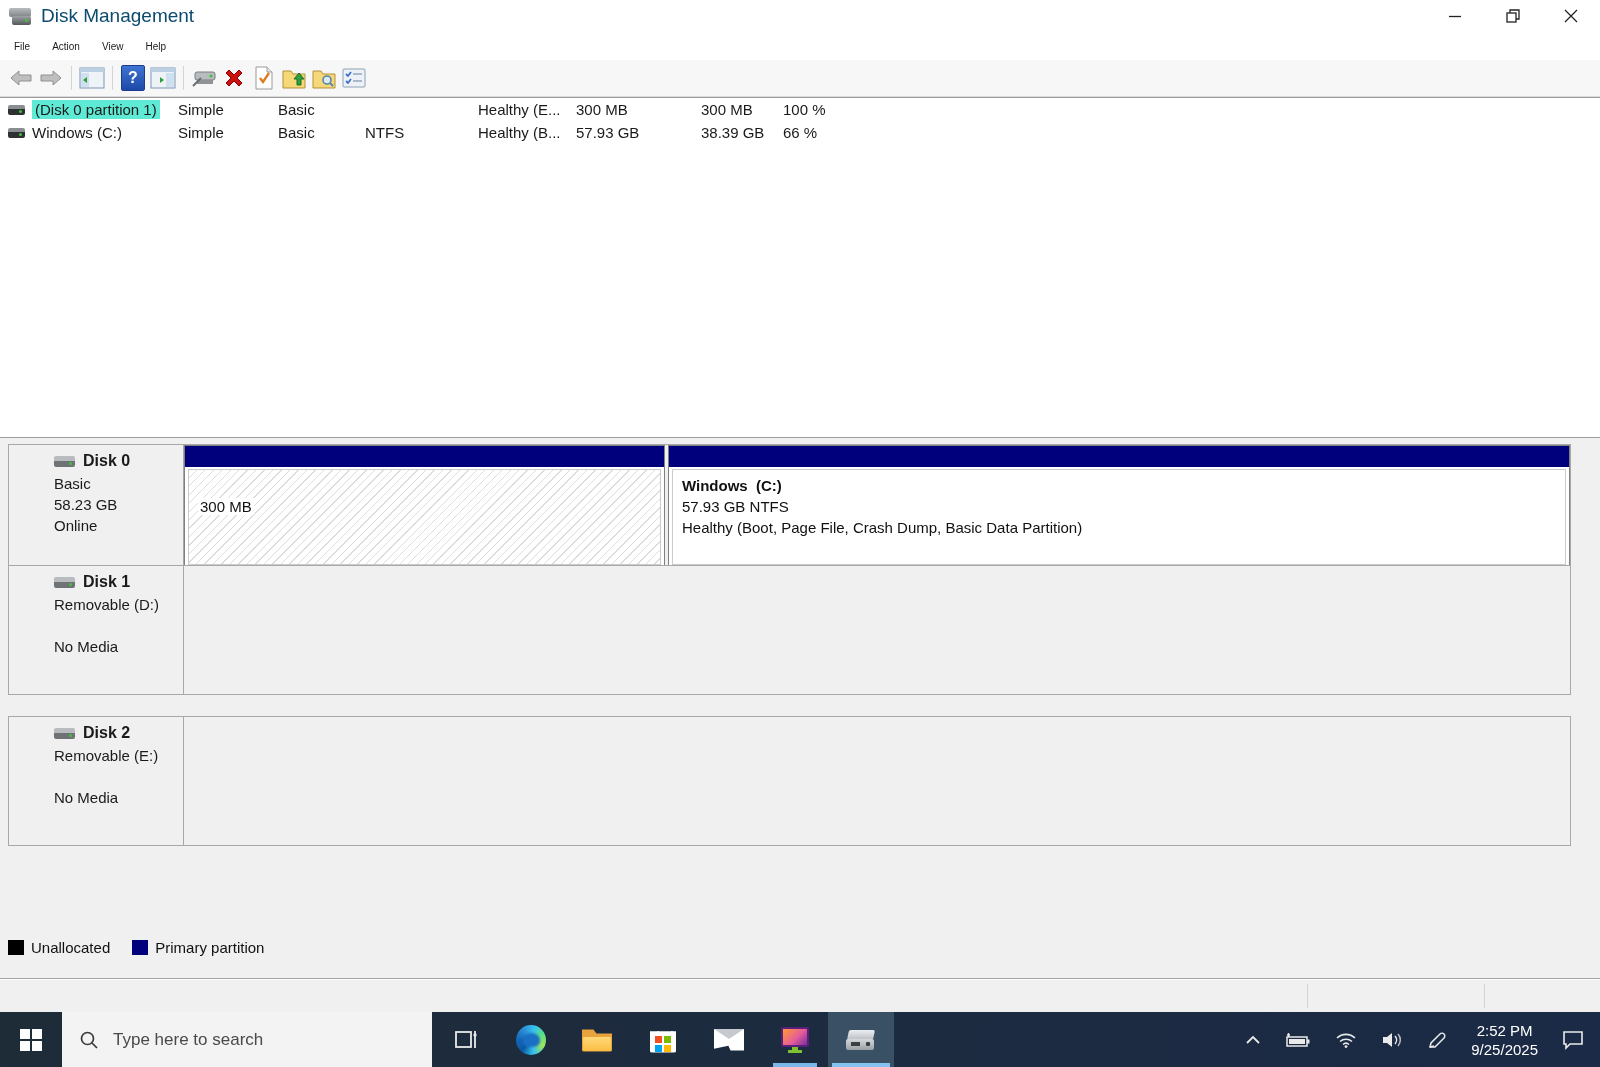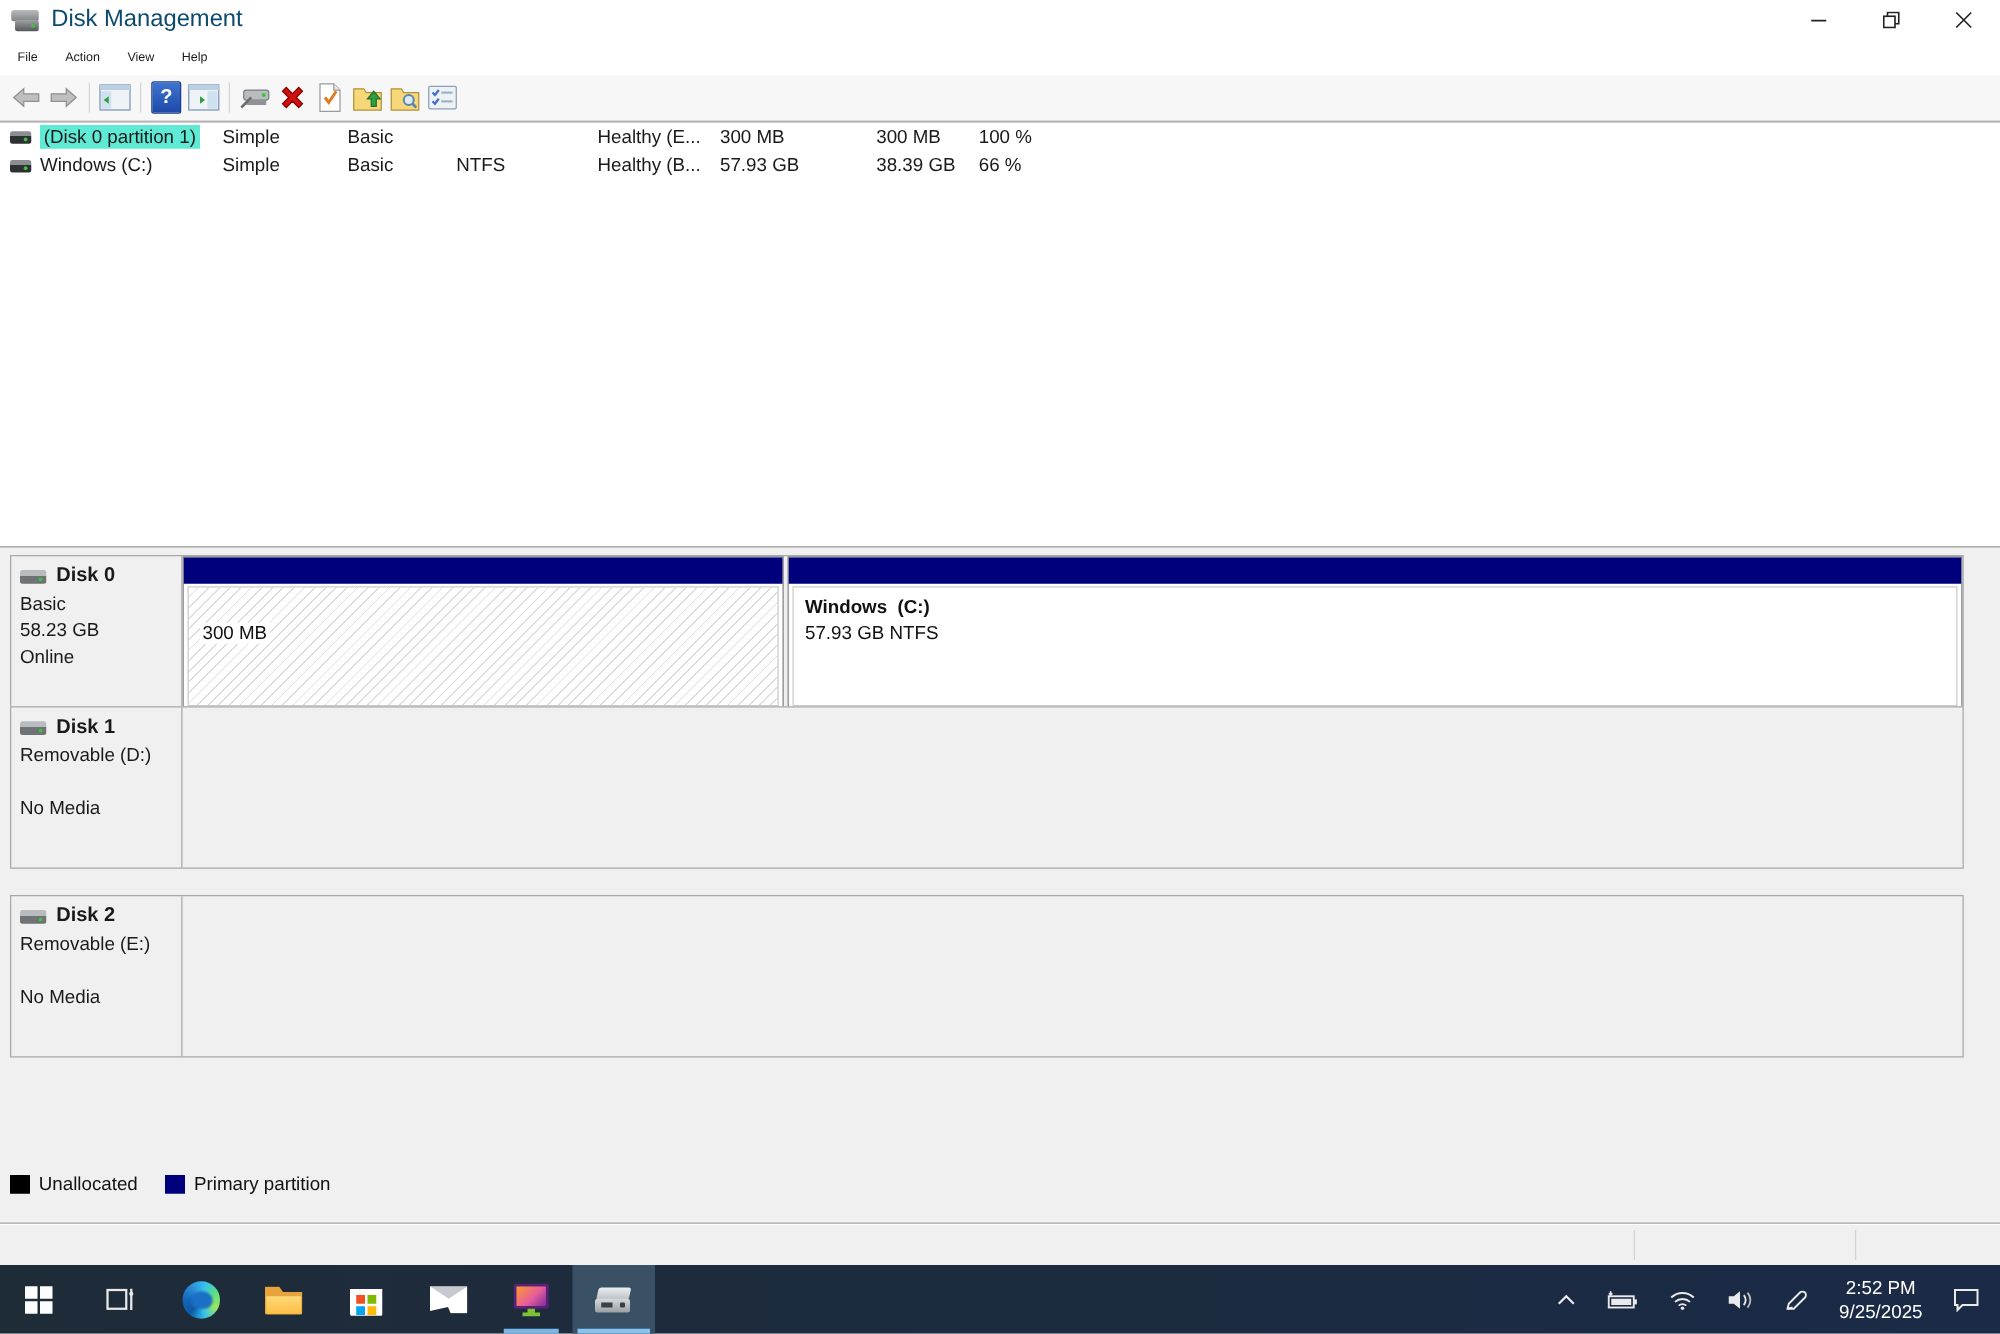--- a/index.html
+++ b/index.html
@@ -40,21 +40,21 @@
   .vol-hl{background:#5eead4;padding:1px 3px;}
   .drive-ico{width:17px;height:10px;background:linear-gradient(#8b8e91 0 42%,#2e3134 42%);border-radius:2px;position:relative;flex:0 0 auto;}
   .drive-ico:after{content:"";position:absolute;right:3px;top:5px;width:3px;height:3px;border-radius:50%;background:#3ec43a;}
 
   
   .graphic-pane{position:absolute;top:437px;left:0;width:100%;height:541px;background:#f0f0f0;border-top:1px solid #9c9c9c;box-sizing:border-box;}
   .disk-row{position:absolute;left:8px;width:1563px;border:1px solid #a8a8a8;background:#f0f0f0;display:flex;box-sizing:border-box;}
   .disk-row.r0{top:6px;height:126px;}
   .disk-row.r1{top:127px;height:130px;}
   .disk-row.r2{top:278px;height:130px;}
-  .disk-cell{width:137px;flex:0 0 auto;border-right:1px solid #a8a8a8;padding:7px 6px 0 7px;box-sizing:border-box;font-size:15px;color:#1a1a1a;}
+  .disk-cell{width:137px;flex:0 0 auto;border-right:1px solid #a8a8a8;padding:7px 6px 0 7px;box-sizing:border-box;font-size:15px;color:#1a1a1a;margin-left:38px;}
   .disk-name-row{display:flex;align-items:center;gap:8px;font-weight:bold;font-size:16px;margin-bottom:3px;}
   .disk-ico{width:21px;height:11px;background:linear-gradient(#b9bcbf 0 45%,#6f7376 45%);border-radius:2px;position:relative;flex:0 0 auto;}
   .disk-ico:after{content:"";position:absolute;right:3px;top:6px;width:3px;height:3px;border-radius:50%;background:#3ec43a;}
   .disk-line{line-height:21px;min-height:21px;white-space:nowrap;}
   .part-area{flex:1;display:flex;gap:3px;padding:0;}
   .part{border:1px solid #808080;display:flex;flex-direction:column;box-sizing:border-box;background:#fff;}
   .part.efi{width:481px;flex:0 0 auto;}
   .part.cdrive{flex:1;}
   .part-bar{height:21px;background:#00007d;flex:0 0 auto;}
   .part-body{flex:1;margin:2px 3px 3px;border:1px solid #cbcbcb;padding:5px 9px;font-size:15px;line-height:21px;color:#111;overflow:hidden;}
@@ -277,20 +277,21 @@
           <div class="part-body">
             <span class="part-title"></span>
             <div class="part-line"><span>300 MB</span></div>
           </div>
         </div>
         <div class="part cdrive">
           <div class="part-bar"></div>
           <div class="part-body">
             <span class="part-title">Windows  (C:)</span>
             <div class="part-line">57.93 GB NTFS</div>
+            <div class="part-line">Healthy (Boot, Page File, Crash Dump, Basic Data Partition)</div>
           </div>
         </div>
       </div>
     </div>
 
     <div class="disk-row r1">
       <div class="disk-cell">
         <div class="disk-name-row">
             <span class="disk-ico"></span>
             <span>Disk 1</span>
@@ -330,20 +331,27 @@
 
   <div class="taskbar">
     <div class="start-btn">
       <div class="winlogo">
           <div></div>
           <div></div>
           <div></div>
           <div></div>
         </div>
     </div>
+    <div class="search-box">
+      <svg width="20" height="20" viewBox="0 0 20 20">
+          <circle cx="8.5" cy="8.5" r="6" fill="none" stroke="#3b3b3b" stroke-width="1.7"></circle>
+          <line x1="13" y1="13" x2="18" y2="18" stroke="#3b3b3b" stroke-width="1.7"></line>
+        </svg>
+      <span class="search-text">Type here to search</span>
+    </div>
     <div class="tb-apps">
       <div class="app-btn">
         <svg width="28" height="28" viewBox="0 0 28 28">
             <rect x="5" y="6" width="15" height="15" fill="none" stroke="#e9e9e9" stroke-width="1.8"></rect>
             <line x1="24" y1="5" x2="24" y2="22" stroke="#e9e9e9" stroke-width="1.8"></line>
             <circle cx="24" cy="9" r="1.7" fill="#e9e9e9"></circle>
           </svg>
       </div>
       <div class="app-btn">
           <div class="edge-ball"></div>

